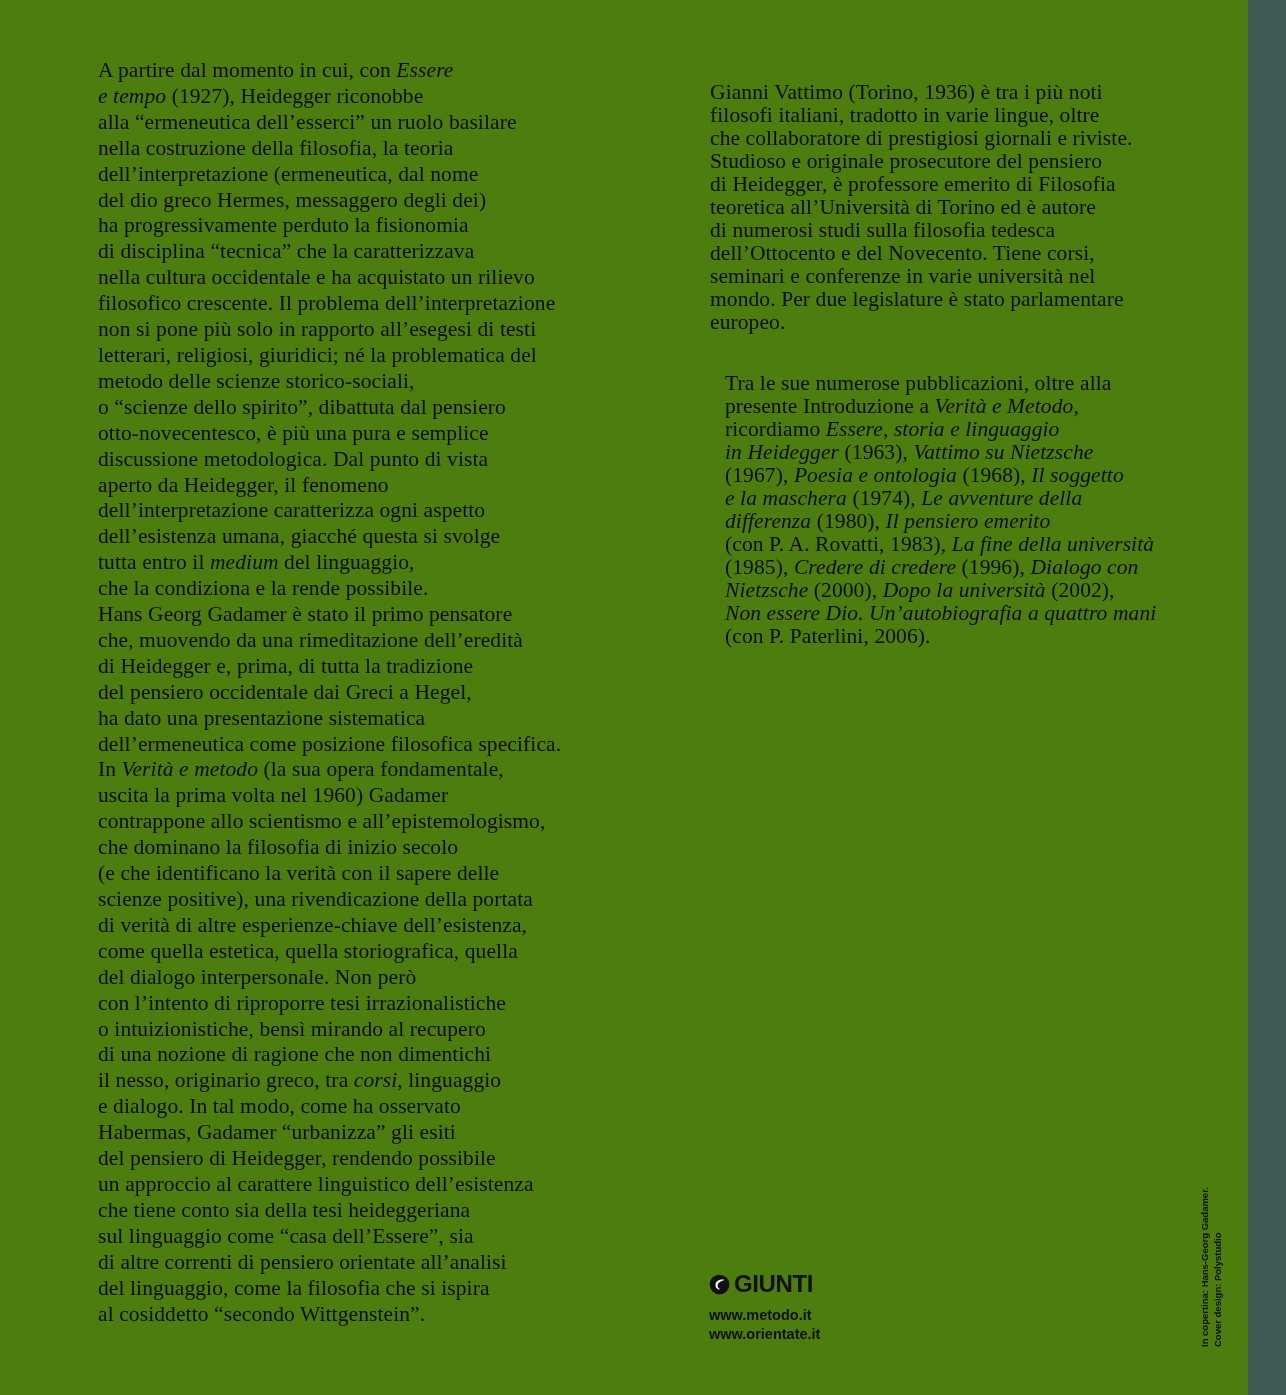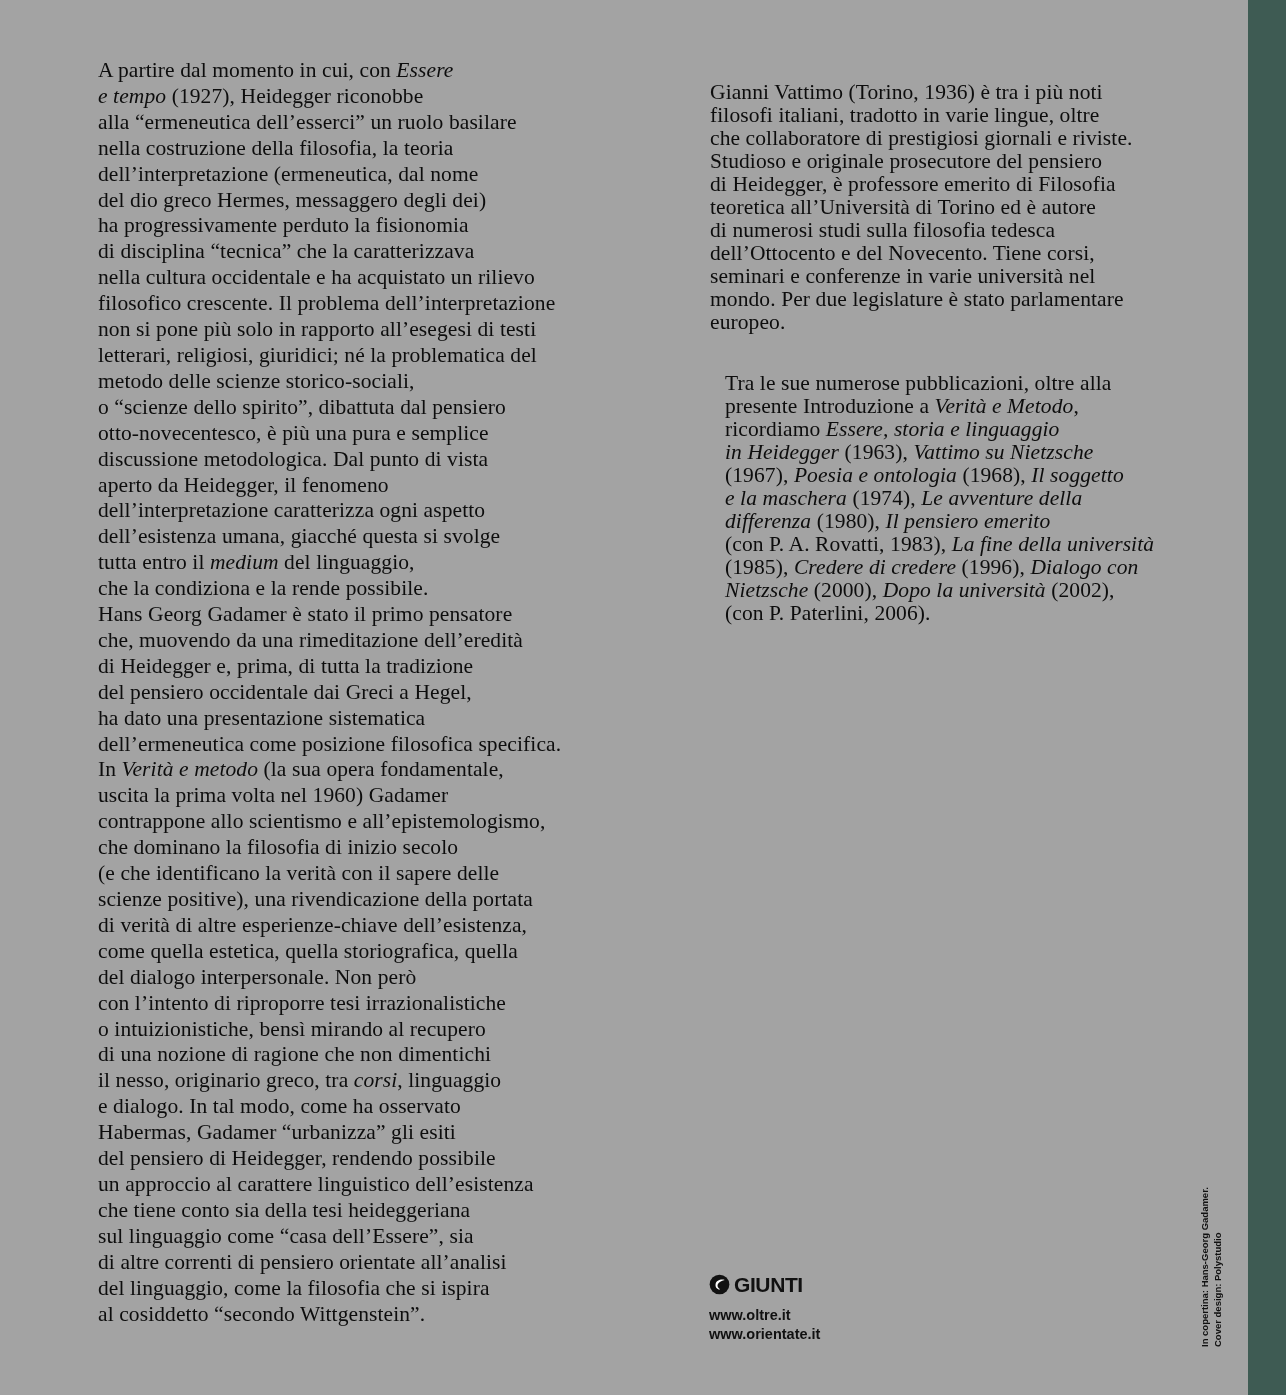--- a/index.html
+++ b/index.html
@@ -12,21 +12,21 @@
     height: 1395px;
     position: relative;
     overflow: hidden;
     font-family: "Liberation Serif", "DejaVu Serif", serif;
     color: #0d0d0d;
   }
 
   .page {
     position: absolute;
     inset: 0;
-    background: #a3a3a3;
+    background: #4d7c0f;
   }
 
   
   .spine-bar {
     position: absolute;
     top: 0;
     right: 0;
     width: 38px;
     height: 1395px;
     background: #3e5b53;
@@ -76,21 +76,21 @@
     gap: 4px;
     height: 24px;
   }
   .giunti-mark {
     width: 21px;
     height: 21px;
     flex: 0 0 21px;
     display: block;
   }
   .giunti-wordmark {
-    font-size: 21px;
+    font-size: 24px;
     font-weight: bold;
     letter-spacing: -0.4px;
     color: #111111;
     line-height: 1;
   }
   .publisher-urls {
     margin-top: 10px;
     font-size: 14.5px;
     font-weight: bold;
     line-height: 19px;
@@ -186,33 +186,34 @@
     <div class="biblio-block">Tra le sue numerose pubblicazioni, oltre alla
 presente Introduzione a <span class="ital">Verità e Metodo</span>,
 ricordiamo <span class="ital">Essere, storia e linguaggio
 in Heidegger</span> (1963), <span class="ital">Vattimo su Nietzsche</span>
 (1967), <span class="ital">Poesia e ontologia</span> (1968), <span class="ital">Il soggetto
 e la maschera</span> (1974), <span class="ital">Le avventure della
 differenza</span> (1980), <span class="ital">Il pensiero emerito</span>
 (con P. A. Rovatti, 1983), <span class="ital">La fine della università</span>
 (1985), <span class="ital">Credere di credere</span> (1996), <span class="ital">Dialogo con
 Nietzsche</span> (2000), <span class="ital">Dopo la università</span> (2002),
+<span class="ital">Non essere Dio. Un’autobiografia a quattro mani</span>
 (con P. Paterlini, 2006).</div>
   </div>
 
   <div class="publisher-block">
     <div class="publisher-logo-row">
       <svg class="giunti-mark" viewBox="0 0 32 32">
         <circle cx="16" cy="16" r="15" fill="#111111"></circle>
         <path d="M24 9 C18 7.5 11 9.5 10 15.5 C9.2 20.5 13 24 17 23.4 C13.6 21.6 12.2 18.6 13.4 15.6 C14.6 12.4 18.6 10.6 24 9 Z" fill="#ffffff"></path>
       </svg>
       <span class="giunti-wordmark">GIUNTI</span>
     </div>
     <div class="publisher-urls">
-      <div>www.oltre.it</div>
+      <div>www.metodo.it</div>
       <div>www.orientate.it</div>
     </div>
   </div>
 
   <div class="credits-vertical">
     <div>In copertina: Hans-Georg Gadamer.</div>
     <div>Cover design: Polystudio</div>
   </div>
 
 </div>

